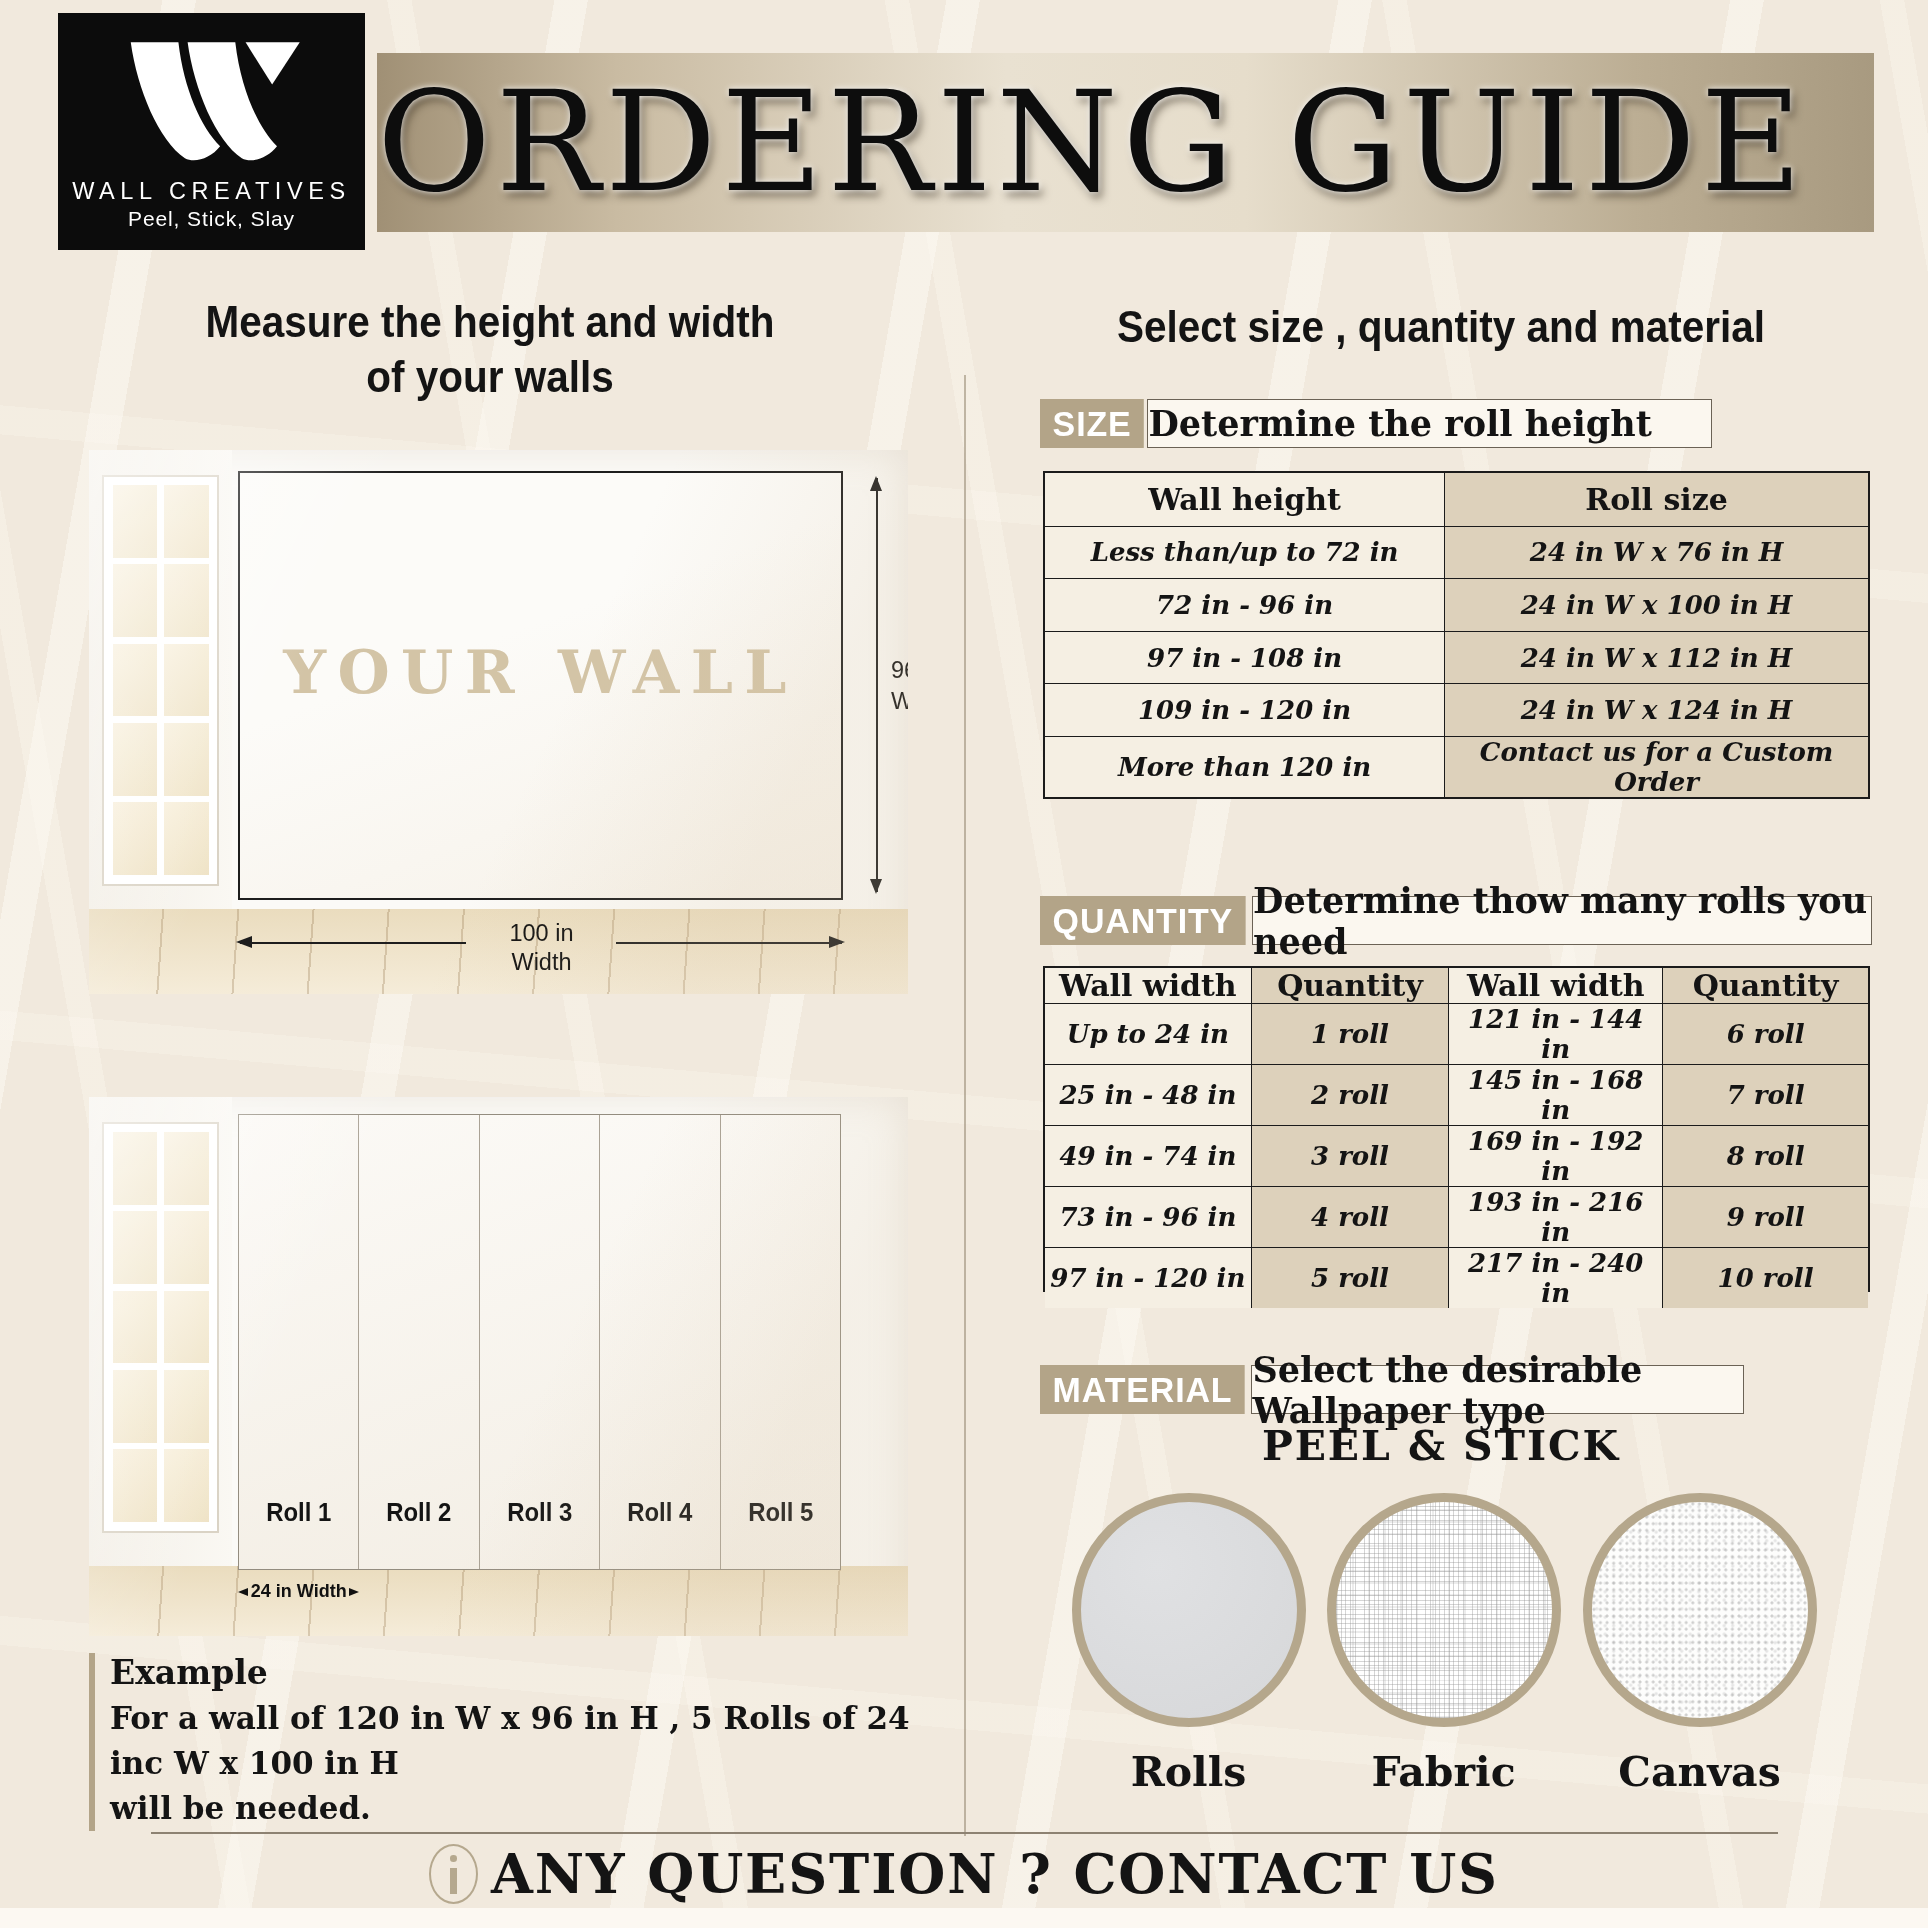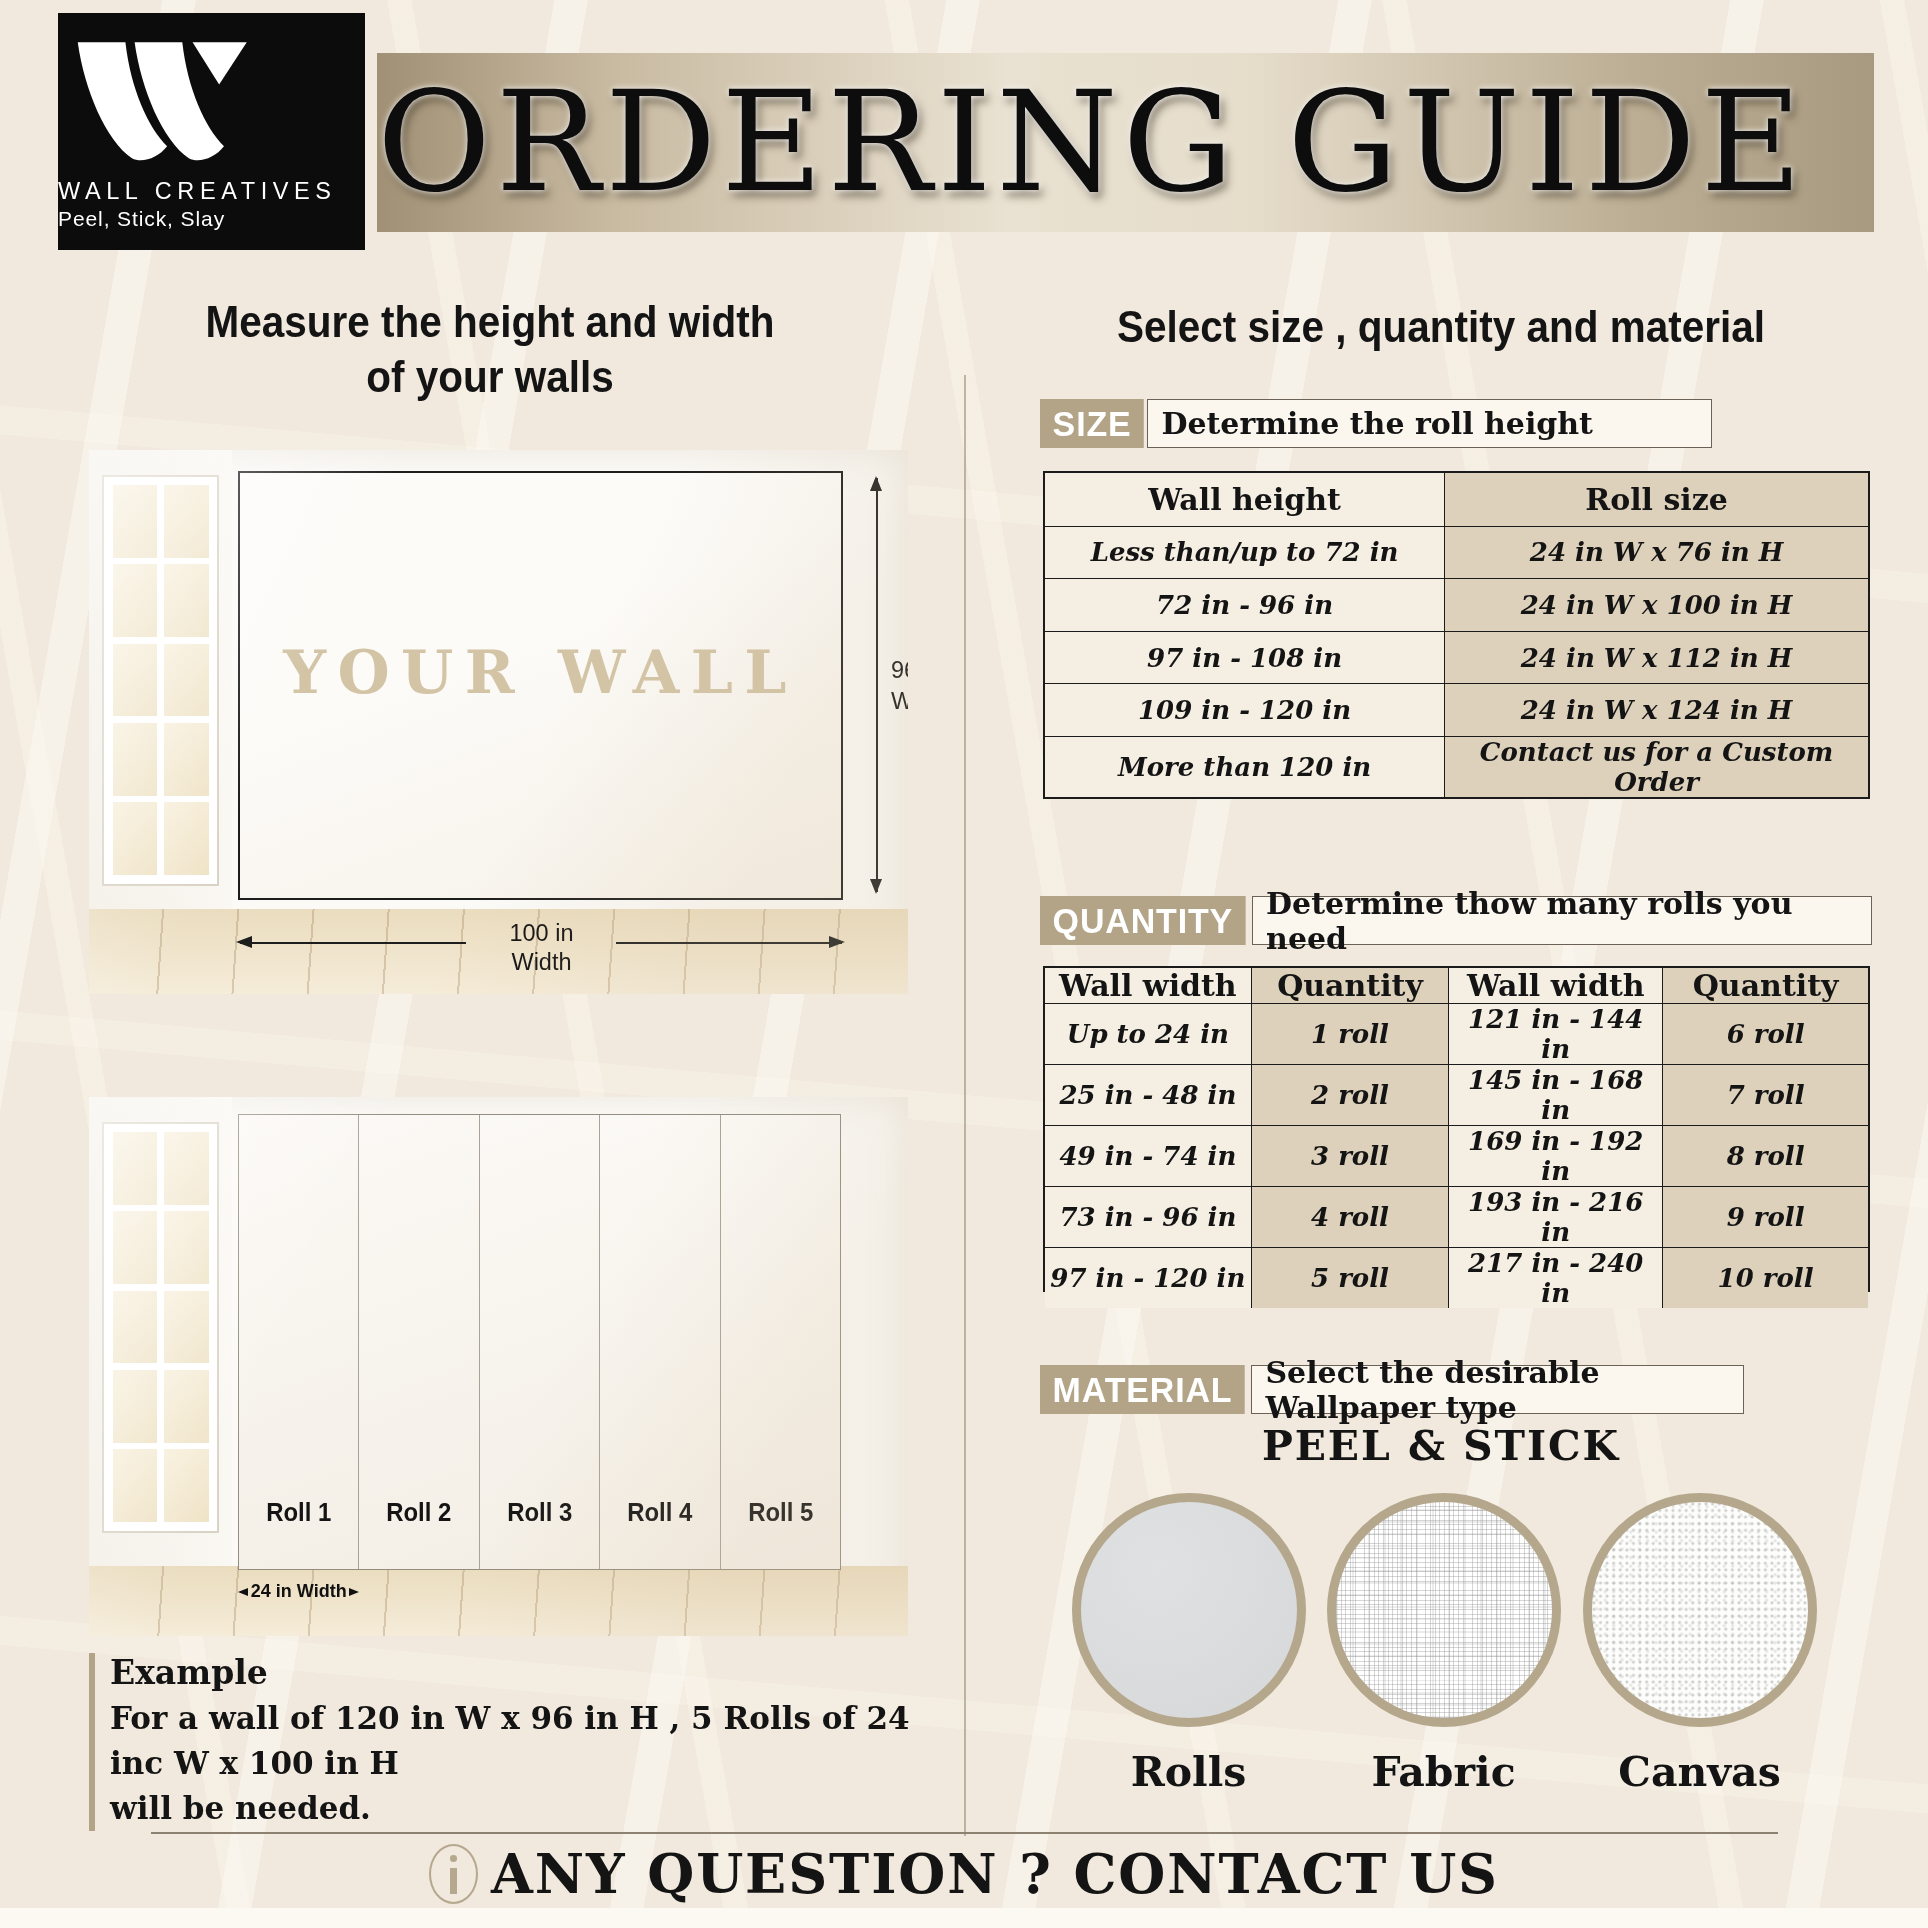--- a/index.html
+++ b/index.html
@@ -17,21 +17,21 @@
     background:
       repeating-linear-gradient(100deg, transparent 0 160px, rgba(255,253,247,.55) 160px 193px, transparent 193px 386px),
       repeating-linear-gradient(80deg, transparent 0 226px, rgba(255,252,244,.4) 226px 250px, transparent 250px 490px),
       repeating-linear-gradient(5deg, transparent 0 282px, rgba(252,248,240,.35) 282px 311px, transparent 311px 603px);
     opacity:.8;
   }
   .abs { position:absolute; }
   .preline { white-space:pre-line; }
 
   
-  .logo-box { left:58px; top:13px; width:307px; height:237px; background:#0c0c0c; z-index:3; }
+  .logo-box { left:58px; top:13px; width:307px; height:237px; background:#0c0c0c; text-align:center; z-index:3; }
   .logo-mark { margin-top:24.5px; width:202px; height:130px; }
   .brand-name { color:#fff; font-size:23.5px; letter-spacing:5.6px; font-weight:400; margin-top:7.5px; }
   .brand-tagline { color:#fff; font-size:21px; margin-top:1.9px; letter-spacing:0.9px; }
 
   .banner {
     left:377px; top:53px; width:1497px; height:179px;
     background:linear-gradient(90deg,#a09075 0%,#c9bba2 16%,#e9e1d1 42%,#e6ddcb 58%,#bcae94 84%,#a89a80 100%);
   }
   .banner h1 {
     font-family:"DejaVu Serif","Liberation Serif",serif;
@@ -130,21 +130,21 @@
   .bar-mat { left:1040px; top:1365px; width:704px; }
   .bar-label {
     background:#b3a488; color:#fff; font-size:35px; font-weight:bold;
     display:flex; align-items:center; justify-content:center;
     padding:0 13px; transform:scaleX(.97); transform-origin:left center; letter-spacing:0.9px;
     flex:0 0 auto;
   }
   .bar-desc {
     flex:1; background:#fbf7ef; border:1.9px solid #6b6255;
     font-family:"DejaVu Serif","Liberation Serif",serif;
-    font-size:30px; font-weight:bold; display:flex; align-items:center; padding-left:13px;
+    font-size:35px; font-weight:bold; display:flex; align-items:center; 
   }
 
   
   .dtable { border:2.8px solid #1b1b1b; display:grid; }
   .dtable > div {
     border-top:1.9px solid #1b1b1b;
     display:flex; align-items:center; justify-content:center; text-align:center;
     font-family:"DejaVu Serif","Liberation Serif",serif; font-weight:bold;
   }
   .size-table { left:1043px; top:471px; width:827px; height:328px;

